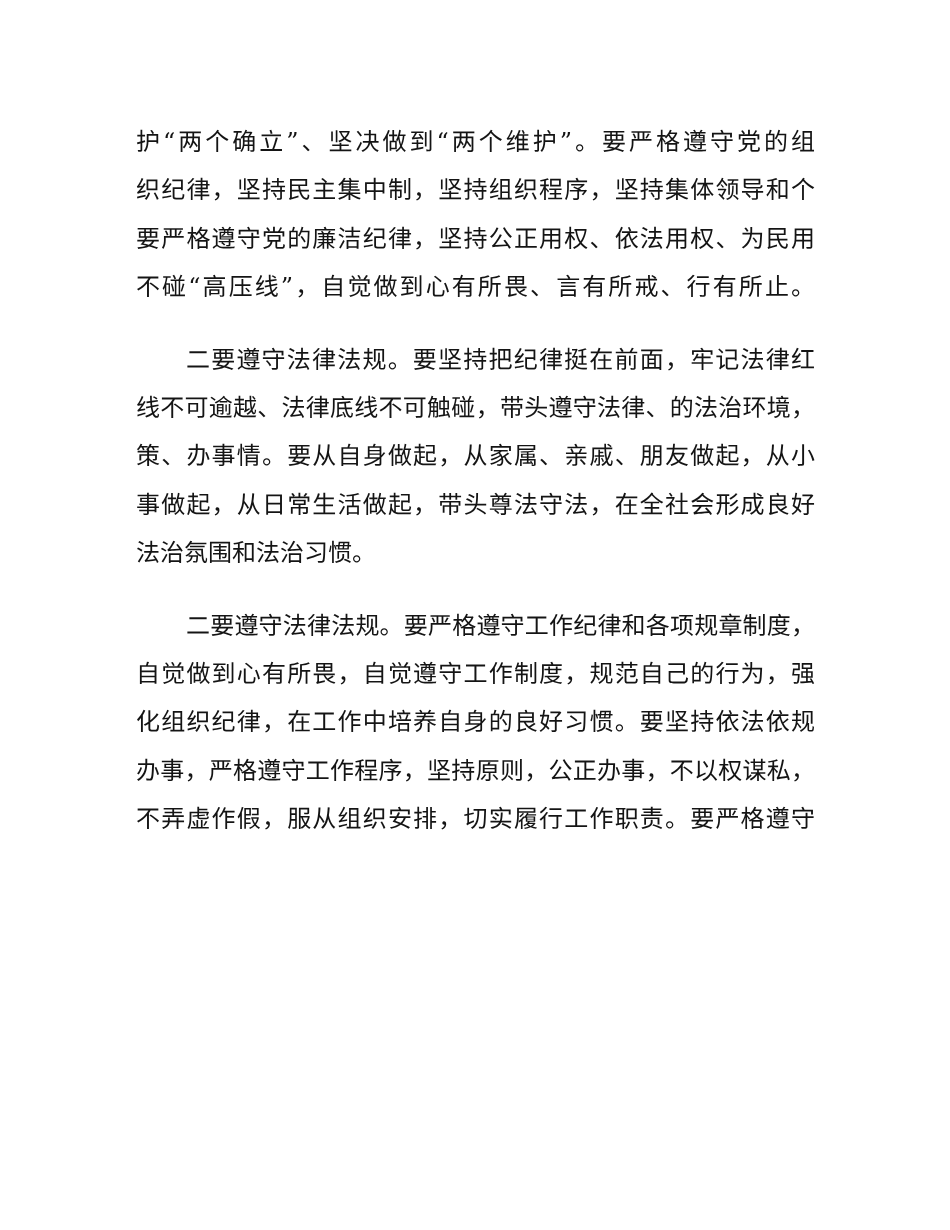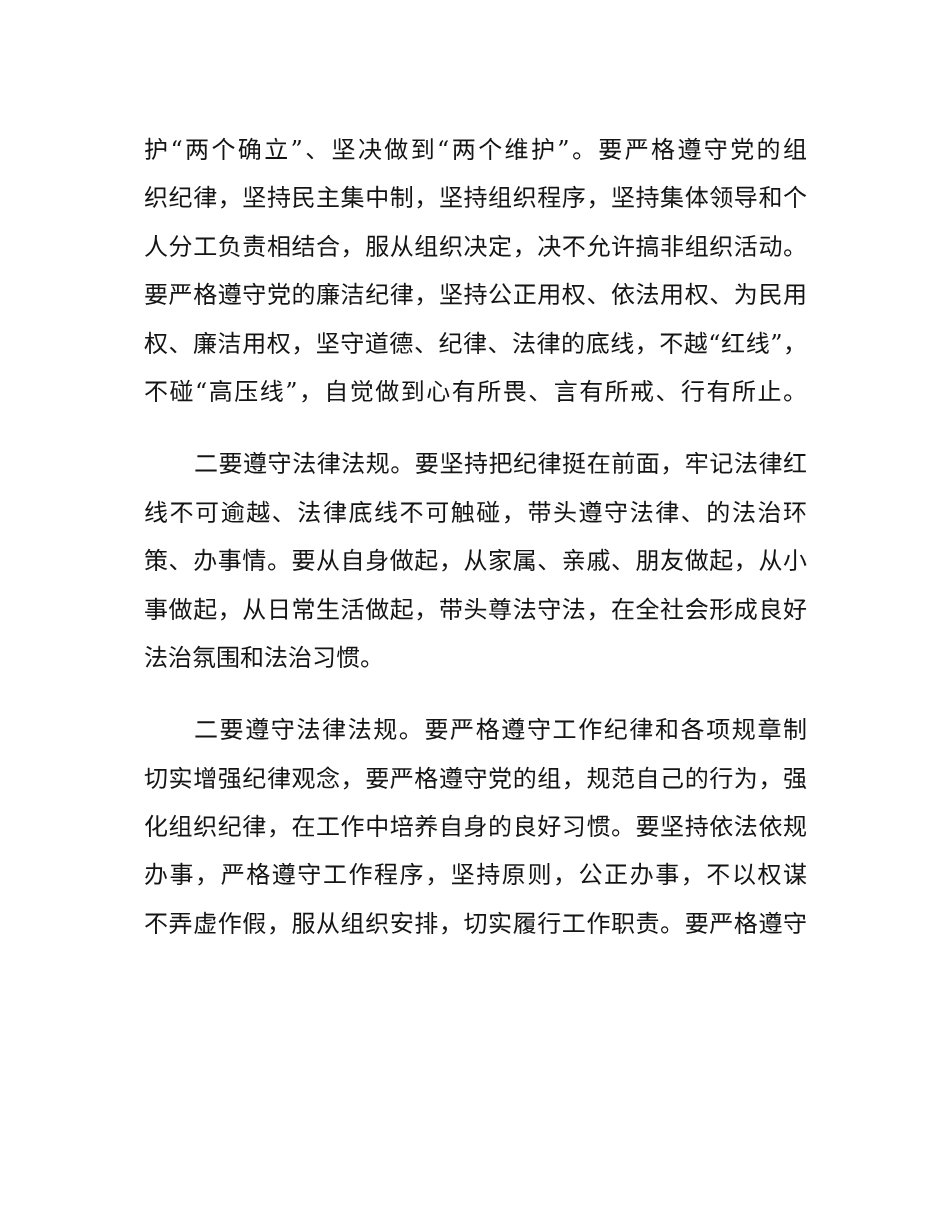--- a/index.html
+++ b/index.html
@@ -18,21 +18,21 @@
   .text-block {
     position: absolute;
     left: 136px;
     top: 118px;
     width: 679px;
     font-size: 24px;
     line-height: 48.4px;
     color: #141414;
     letter-spacing: 0;
   }
-  .para { margin: 8px; }
+  .para { margin: 0; }
   .para + .para { margin-top: 24px; }
   .line {
     text-align: justify;
     text-align-last: justify;
     text-justify: inter-character;
     height: 48.4px;
     overflow: hidden;
     white-space: normal;
   }
   .line.indent { text-indent: 50px; }
@@ -42,36 +42,34 @@
 </style>
 </head>
 <body>
 
 <div class="page">
   <div class="text-block">
 
     <div class="para">
       <div class="line">护“两个确立”、坚决做到“两个维护”。要严格遵守党的组</div>
       <div class="line">织纪律，坚持民主集中制，坚持组织程序，坚持集体领导和个</div>
-      <div class="line">人分工负责相结合，服从组织决定，决不允许搞非组织活动。</div>
       <div class="line">要严格遵守党的廉洁纪律，坚持公正用权、依法用权、为民用</div>
-      <div class="line">权、廉洁用权，坚守道德、纪律、法律的底线，不越“红线”，</div>
       <div class="line">不碰“高压线”，自觉做到心有所畏、言有所戒、行有所止。</div>
     </div>
 
     <div class="para">
       <div class="line indent">二要遵守法律法规。要坚持把纪律挺在前面，牢记法律红</div>
       <div class="line">线不可逾越、法律底线不可触碰，带头遵守法律、的法治环境，</div>
       <div class="line">策、办事情。要从自身做起，从家属、亲戚、朋友做起，从小</div>
       <div class="line">事做起，从日常生活做起，带头尊法守法，在全社会形成良好</div>
       <div class="line short-last">法治氛围和法治习惯。</div>
     </div>
 
     <div class="para">
       <div class="line indent">二要遵守法律法规。要严格遵守工作纪律和各项规章制度，</div>
-      <div class="line">切实增强纪律观念，要严格遵守党的组，规范自己的行为，强</div>
+      <div class="line">自觉做到心有所畏，自觉遵守工作制度，规范自己的行为，强</div>
       <div class="line">化组织纪律，在工作中培养自身的良好习惯。要坚持依法依规</div>
       <div class="line">办事，严格遵守工作程序，坚持原则，公正办事，不以权谋私，</div>
       <div class="line">不弄虚作假，服从组织安排，切实履行工作职责。要严格遵守</div>
     </div>
 
   </div>
 </div>
 
 </body></html>

